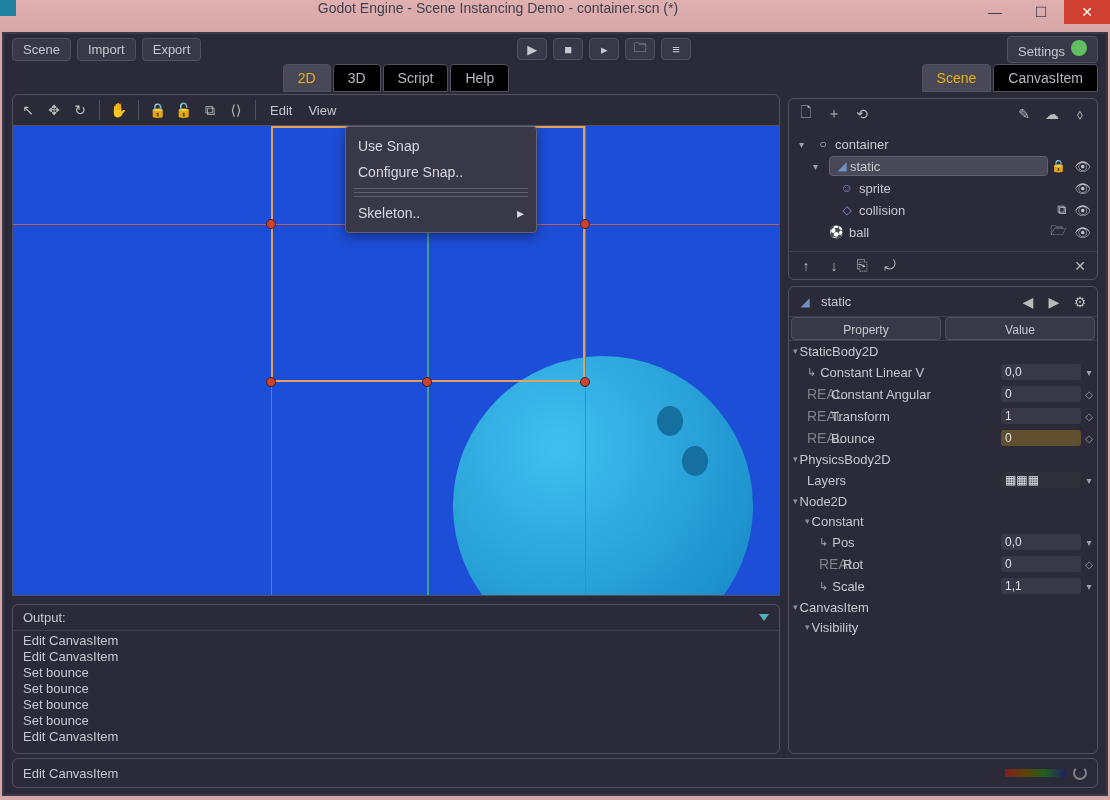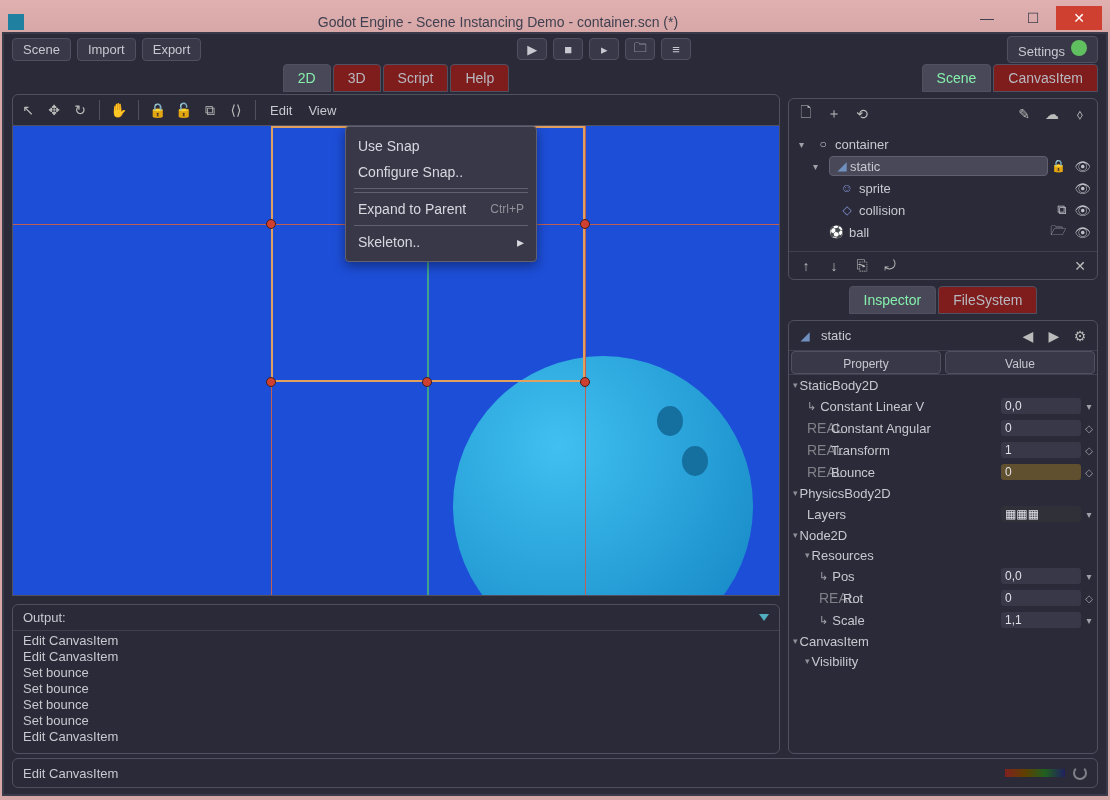--- a/index.html
+++ b/index.html
@@ -1,35 +1,35 @@
 <!DOCTYPE html>
 <html><head>
 <meta charset="utf-8">
 <style>
 * { box-sizing: border-box; margin: 0; padding: 0; font-family: Arial, sans-serif; }
 body { background: #d8a8a8; width: 1110px; height: 800px; overflow: hidden; font-size: 13px; color: #c8c8d0; }
-.titlebar { height: 30px; background: linear-gradient(#e0b0b0,#d8a8a8); display: flex; align-items: flex-end; padding: 0 8px; }
+.titlebar { height: 30px; background: linear-gradient(#e0b0b0,#d8a8a8); display: flex; align-items: flex-start; padding: 0 0; }
 .titlebar .app-icon { width: 16px; height: 16px; background: #2080a0; margin-right: 8px; }
 .titlebar .title { flex: 1; text-align: center; color: #404050; font-size: 14px; }
 .titlebar .winbtn { width: 46px; height: 24px; display: inline-flex; align-items: center; justify-content: center; color: #404050; font-size: 14px; }
 .titlebar .winbtn.close { background: #d04030; color: #fff; }
 .app { background: #2a2a38; border: 2px solid #3a3a4a; margin: 2px; height: 764px; display: flex; flex-direction: column; }
 .menubar { height: 30px; display: flex; align-items: center; padding: 4px 8px; gap: 6px; }
 .btn { background: #383848; border: 1px solid #505060; border-radius: 4px; padding: 3px 10px; color: #c8c8d0; font-size: 13px; }
 .menubar .spacer { flex: 1; }
 .playbtn { width: 30px; height: 22px; background: #383848; border: 1px solid #505060; border-radius: 4px; display: inline-flex; align-items: center; justify-content: center; }
 .settings-ico { width: 16px; height: 16px; border-radius: 50%; background: #60c060; margin-left: 6px; display: inline-block; }
 
 .maincols { flex: 1; display: flex; gap: 8px; padding: 0 8px 4px 8px; min-height: 0; }
 .leftcol { flex: 1; display: flex; flex-direction: column; min-width: 0; }
 .rightcol { width: 310px; display: flex; flex-direction: column; gap: 6px; min-height: 0; }
 
 .tabs { display: flex; gap: 2px; }
-.tab { background: #7f1d1d; border: 1px solid #505060; border-radius: 4px 4px 0 0; padding: 5px 14px; color: #b8b8c0; font-size: 14px; }
-.tab.active { background: #484858; color: #86efac; }
+.tab { background: #000000; border: 1px solid #505060; border-radius: 4px 4px 0 0; padding: 5px 14px; color: #b8b8c0; font-size: 14px; }
+.tab.active { background: #484858; color: #eab308; }
 .tabs.centered { justify-content: center; }
 
 .toolbar { height: 32px; background: #2a2a38; border: 1px solid #505060; border-radius: 6px 6px 0 0; display: flex; align-items: center; padding: 0 6px; gap: 8px; margin-top: 2px; }
 .toolbar .sep { width: 1px; height: 20px; background: #505060; margin: 0 2px; }
 .tico { width: 18px; height: 18px; display: inline-flex; align-items: center; justify-content: center; color: #bbb; font-size: 14px; }
 .toolbar .txt { color: #c8c8d0; padding: 0 4px; cursor: default; }
 
 .viewport { flex: 1; background: #1d4ed8; border: 1px solid #505060; border-top: none; position: relative; overflow: hidden; min-height: 0; }
 .viewport .hline { position: absolute; left: 0; right: 0; height: 1px; background: #c06050; }
 .viewport .vline { position: absolute; top: 0; bottom: 0; width: 1px; background: #c06050; }
@@ -160,24 +160,20 @@
 
         <div class="dropdown">
           <div class="item">
               <span>Use Snap</span>
             </div>
           <div class="item">
               <span>Configure Snap..</span>
             </div>
           <div class="divider"></div>
           <div class="divider"></div>
-          <div class="item">
-              <span>Expand to Parent</span>
-              <span class="shortcut">Ctrl+P</span>
-            </div>
           <div class="divider"></div>
           <div class="item">
               <span>Skeleton..</span>
               <span>▸</span>
             </div>
         </div>
       </div>
 
       <div class="output-panel">
         <div class="output-header">
@@ -252,24 +248,20 @@
         <div class="scene-bot">
           <span class="tico">↑</span>
           <span class="tico">↓</span>
           <span class="tico">⎘</span>
           <span class="tico">⤾</span>
           <div style="flex:1"></div>
           <span class="tico">✕</span>
         </div>
       </div>
 
-      <div class="tabs" style="justify-content:center;">
-        <div class="tab active">Inspector</div>
-        <div class="tab">FileSystem</div>
-      </div>
 
       <div class="panel" style="flex:1; display:flex; flex-direction:column; min-height:0;">
         <div class="insp-head">
           <span class="node-ico" style="color:#7090c0;">◢</span>
           <span>static</span>
           <div class="grow"></div>
           <span class="tico">◀</span>
           <span class="tico">▶</span>
           <span class="tico">⚙</span>
         </div>
@@ -314,21 +306,21 @@
               <span class="name">Layers</span>
               <span class="val" style="background:#303038;">▦▦▦</span>
               <span class="more">▾</span>
             </div>
           <div class="section">
               <span class="arr">▾</span>
               <span>Node2D</span>
             </div>
           <div class="section" style="padding-left:16px;">
               <span class="arr">▾</span>
-              <span>Resources</span>
+              <span>Constant</span>
             </div>
           <div class="prow" style="padding-left:30px;">
               <span class="ico">↳</span>
               <span class="name">Pos</span>
               <span class="val">0,0</span>
               <span class="more">▾</span>
             </div>
           <div class="prow" style="padding-left:30px;">
               <span class="pre">REAL</span>
               <span class="name">Rot</span>

